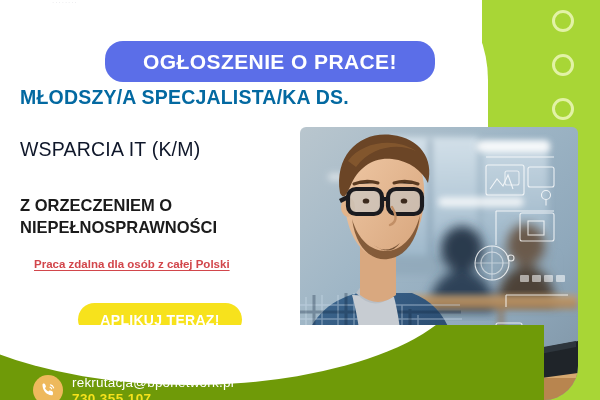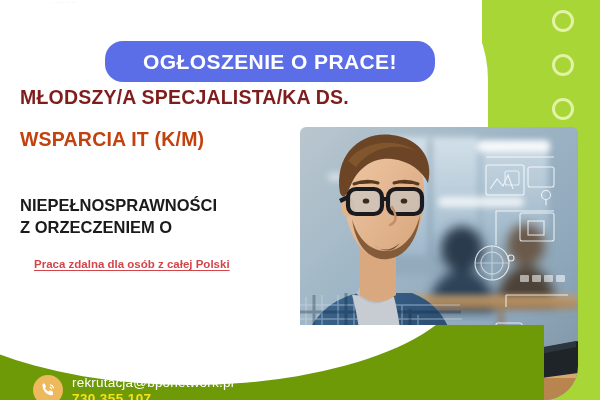--- a/index.html
+++ b/index.html
@@ -44,26 +44,26 @@
     position:absolute;top:17px;left:105px;
     width:330px;height:41px;border-radius:18px;
     background:#5b6ee8;
     display:flex;align-items:center;justify-content:center;
     color:#ffffff;font-weight:bold;font-size:21px;letter-spacing:.4px;margin-top:24px;
   }
 
   
   .h-gold{
     position:absolute;top:86px;left:20px;
-    color:#7f1d1d;font-weight:bold;font-size:19.5px;letter-spacing:.2px;
+    color:#0369a1;font-weight:bold;font-size:19.5px;letter-spacing:.2px;
     white-space:nowrap;
   }
   .h-green{
-    position:absolute;top:128px;left:20px;
-    color:#c2410c;font-weight:bold;font-size:19.5px;letter-spacing:.2px;
+    position:absolute;top:138px;left:20px;
+    color:#0f172a;font-weight:normal;font-size:19.5px;letter-spacing:.2px;
     white-space:nowrap;
   }
   .h-black{
     position:absolute;top:194px;left:20px;
     color:#1b1b1b;font-weight:bold;font-size:16.5px;line-height:1.35;
   }
   .h-black span{display:block;}
 
   .remote-note{
     position:absolute;top:258px;left:34px;
@@ -133,26 +133,27 @@
   <div class="white-card"></div>
 
   <div class="top-crop">........</div>
 
   <div class="blue-pill">OGŁOSZENIE O PRACE!</div>
 
   <div class="h-gold">MŁODSZY/A SPECJALISTA/KA DS.</div>
   <div class="h-green">WSPARCIA IT (K/M)</div>
 
   <div class="h-black">
+    <span>Z ORZECZENIEM O</span>
     <span>NIEPEŁNOSPRAWNOŚCI</span>
-    <span>Z ORZECZENIEM O</span>
   </div>
 
   <div class="remote-note">Praca zdalna dla osób z całej Polski</div>
 
+  <div class="yellow-btn">APLIKUJ TERAZ!</div>
 
   <div class="photo">
     <svg viewBox="0 0 278 273" preserveAspectRatio="xMidYMid slice" aria-hidden="true">
       <defs>
         <linearGradient id="bgOffice" x1="0" y1="0" x2="1" y2="1">
           <stop offset="0%" stop-color="#b9c6ce"></stop>
           <stop offset="38%" stop-color="#9fb6c6"></stop>
           <stop offset="70%" stop-color="#8fa8bb"></stop>
           <stop offset="100%" stop-color="#7e93a4"></stop>
         </linearGradient>

